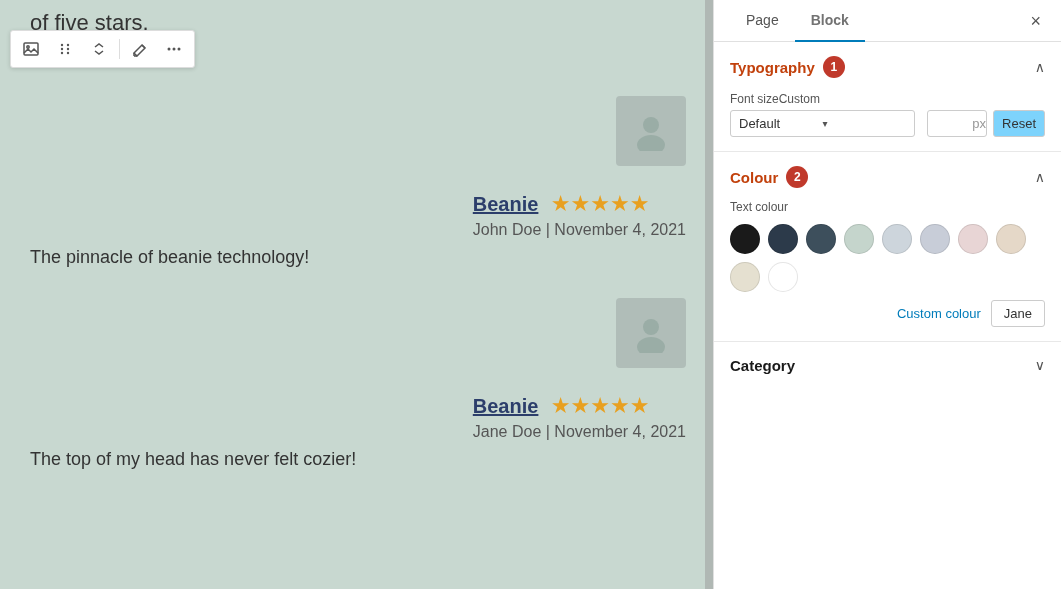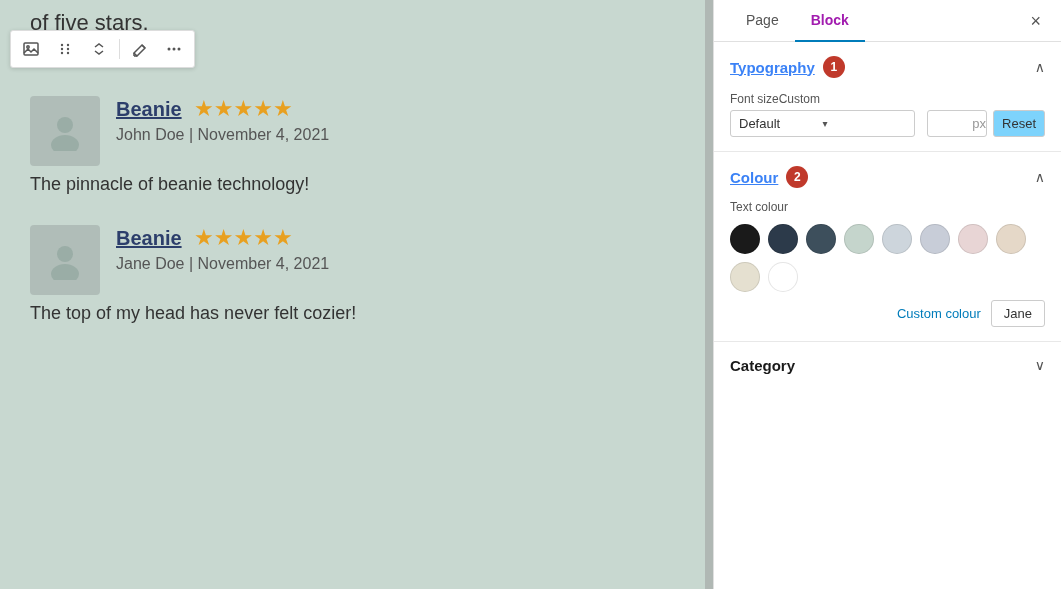--- a/index.html
+++ b/index.html
@@ -53,23 +53,24 @@
     .reviews-container {
       margin-top: 60px;
     }
 
     .review-item {
       margin-bottom: 30px;
     }
 
     .review-header {
       display: flex;
-      align-items: flex-start;
-      gap: 16px;
+      align-items: flex-end;
+      gap: 25px;
       margin-bottom: 8px;
+      flex-direction: column;
     }
 
     .avatar {
       width: 70px; height: 70px;
       background: #b0bdb8;
       border-radius: 4px;
       display: flex; align-items: center; justify-content: center;
       flex-shrink: 0;
     }
 
@@ -130,21 +131,21 @@
     .tab {
       padding: 12px 16px;
       font-size: 14px;
       cursor: pointer;
       color: #555;
       border-bottom: 2px solid transparent;
       margin-bottom: -1px;
     }
 
     .tab.active {
-      color: #a21caf;
+      color: #737373;
       border-bottom: 2px solid #007cba;
       font-weight: 600;
     }
 
     .close-btn {
       margin-left: auto;
       cursor: pointer;
       font-size: 18px;
       color: #555;
       padding: 4px;
@@ -165,22 +166,21 @@
       margin-bottom: 0;
     }
 
     .section-title-row {
       display: flex; align-items: center; gap: 8px;
     }
 
     .section-title {
       font-size: 15px;
       font-weight: 600;
-      color: #3b82f6;
-      text-decoration: underline;
+      color: #c2410c;
     }
 
     .badge {
       width: 22px; height: 22px;
       border-radius: 50%;
       background: #c0392b;
       color: white;
       font-size: 12px;
       font-weight: bold;
       display: flex; align-items: center; justify-content: center;

